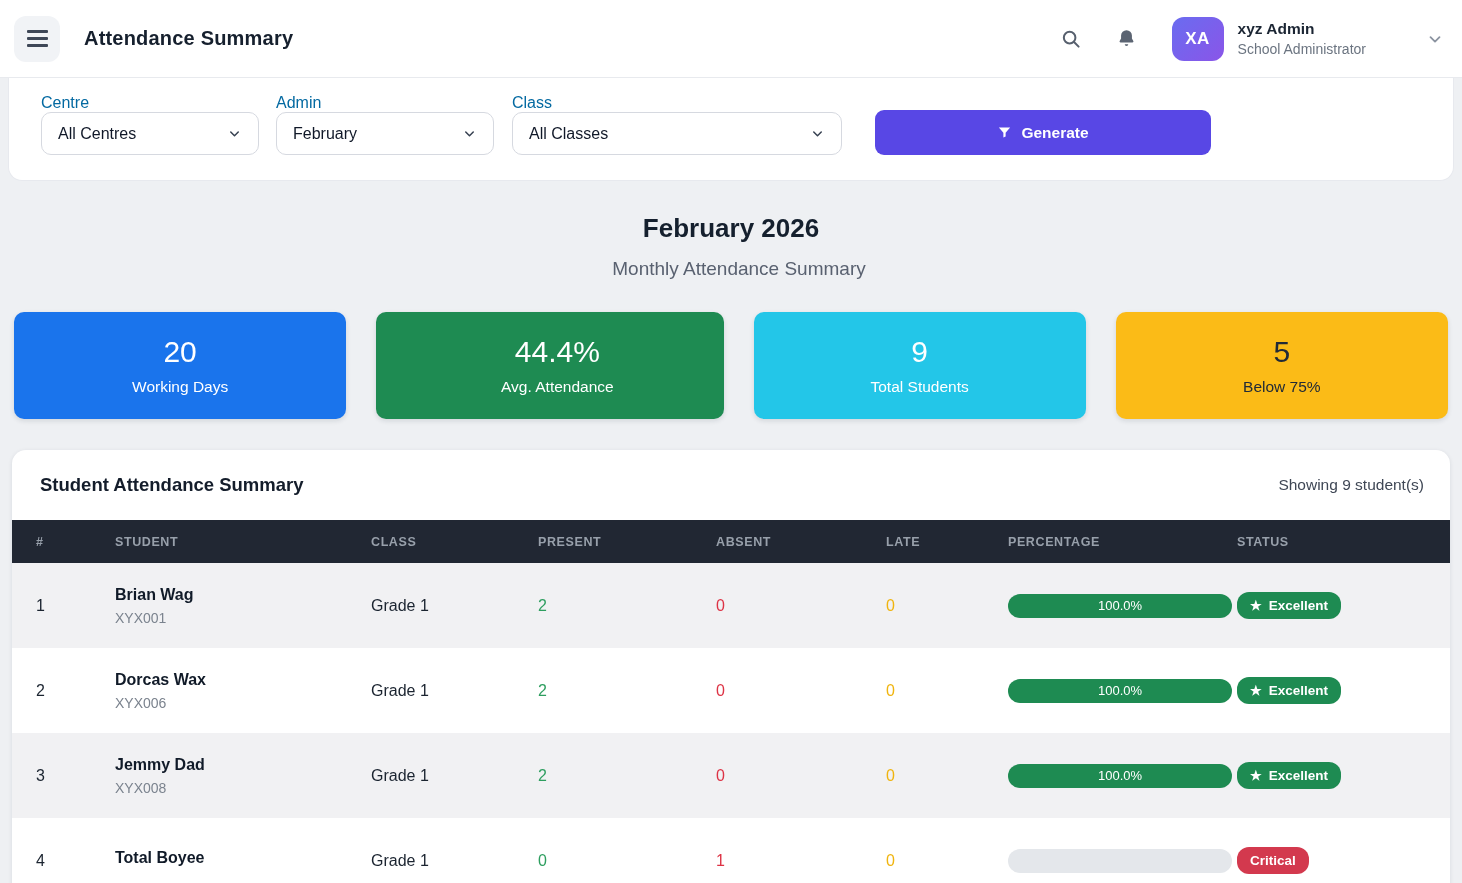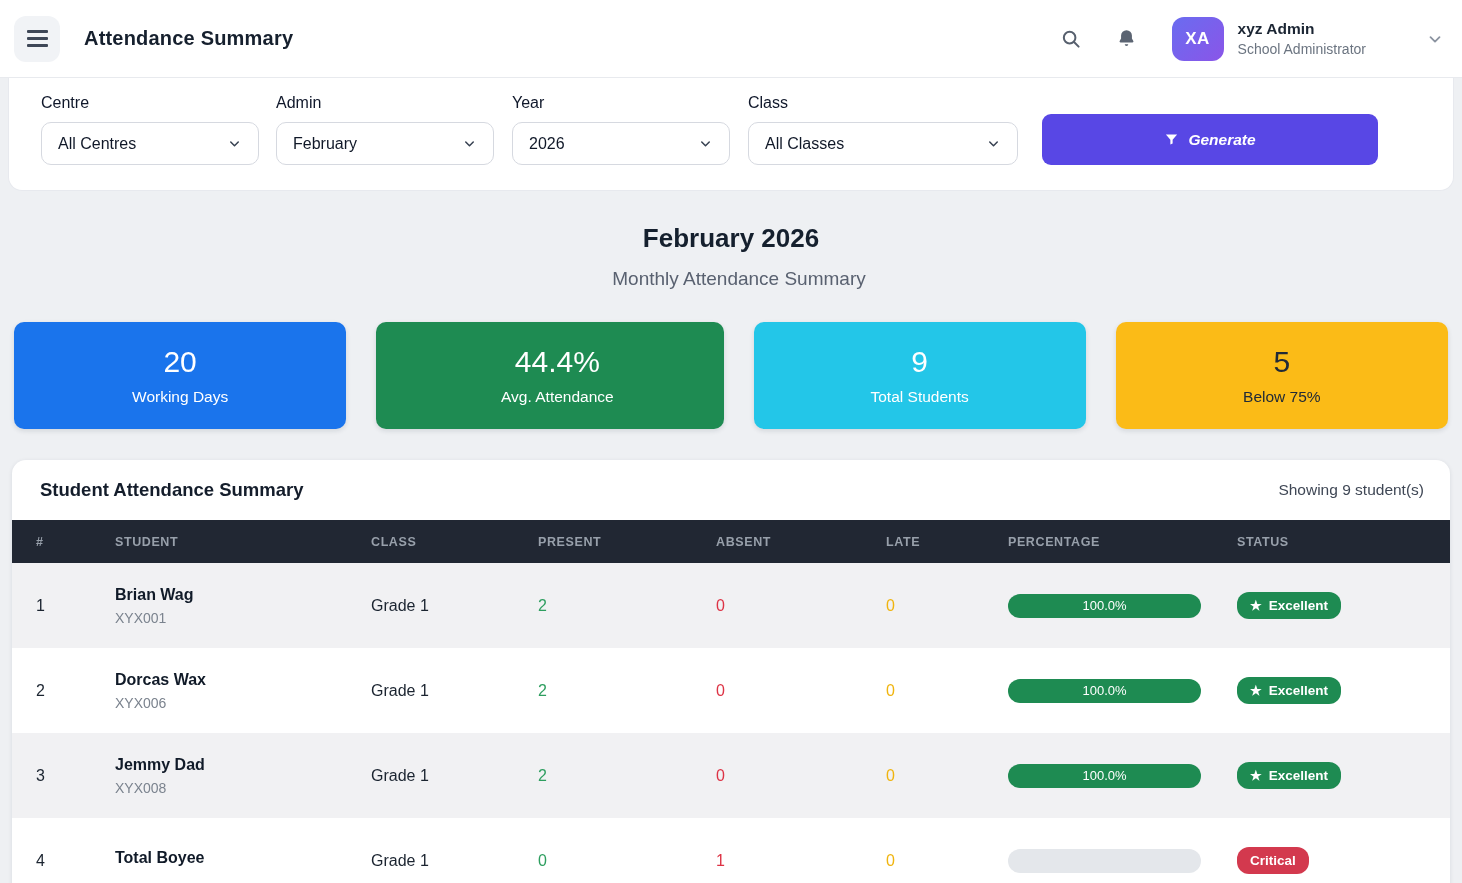--- a/index.html
+++ b/index.html
@@ -39,35 +39,34 @@
 
   
   .filter-card {
     margin:0 8px; background:#ffffff;
     border:1px solid #e7e9ee; border-top:none;
     border-radius:0 0 14px 14px;
     padding:16px 24px 25px 32px;
     display:flex; align-items:flex-end;
   }
   .field { display:flex; flex-direction:column; }
-  .field-label { font-size:16px; color:#0f172a; margin-bottom:10px; }
+  .field-label { font-size:16px; color:#0369a1; }
   .select {
     height:43px; border:1px solid #d6d9e0; border-radius:10px; background:#fff;
     display:flex; align-items:center; justify-content:space-between;
     padding:0 16px; font-size:16px; color:#101828; cursor:pointer;
   }
   .w-sm { width:218px; }
-  .w-lg { width:270px; }
+  .w-lg { width:330px; }
   .gap-a { margin-left:17px; } .gap-b { margin-left:18px; }
   .generate-btn {
-    margin-left:24px; width:336px; height:51px; border:none; border-radius:9px;
+    margin-left:33px; width:336px; height:45px; border:none; border-radius:9px;
     background:#5847e5; color:#ffffff; font-size:15.5px; font-weight:700;
     display:flex; align-items:center; justify-content:center; gap:9px; cursor:pointer;
     font-family:inherit;
-    font-style:italic;
   }
 
   
   .summary-head { text-align:center; margin-top:32px; }
   .summary-title { font-size:26px; font-weight:700; color:#15202e; }
   .summary-sub { font-size:19px; color:#596170; margin-top:14px;padding-left:16px; }
 
   
   .stats { display:flex; gap:30px; margin:32px 14px 0; }
   .stat-card {
@@ -81,21 +80,21 @@
   .stat--yellow { background:#fbbb17; color:#212a37; }
   .stat-value { font-size:30px; font-weight:400; }
   .stat-label { font-size:15.5px; }
 
   
   .table-card {
     margin:31px 12px 0; background:#ffffff; border-radius:14px 14px 0 0;
     box-shadow:0 1px 4px rgba(20,30,50,.10); overflow:hidden;
   }
   .table-head-row {
-    height:60px; display:flex; align-items:center; justify-content:space-between;
+    height:70px; display:flex; align-items:center; justify-content:space-between;
     padding:0 26px 0 28px;
   }
   .table-title { font-size:18.5px; font-weight:700; color:#141d2b; }
   .table-count { font-size:15.5px; color:#3f4755; }
 
   .grid-row {
     display:grid;
     grid-template-columns:79px 256px 167px 178px 170px 122px 229px 1fr;
     align-items:center; padding-left:24px;
   }
@@ -104,21 +103,21 @@
     font-size:12.5px; font-weight:700; letter-spacing:.6px;
   }
   .trow { height:85px; background:#ffffff; font-size:16px; color:#1b2430; }
   .trow--alt { background:#f1f1f3; }
   .student-name { font-size:16px; font-weight:700; color:#101a28; }
   .student-id { font-size:14px; color:#7b838e; margin-top:6px; }
   .num-present { color:#2d9e5f; }
   .num-absent  { color:#dd3345; }
   .num-late    { color:#f0b40e; }
   .pill {
-    width:193px; height:24px; border-radius:12px; background:#1e8b52;
+    width:224px; height:24px; border-radius:12px; background:#1e8b52;
     color:#ffffff; font-size:13px; display:flex; align-items:center; justify-content:center;
   }
   .pill--empty { background:#e4e7eb; color:transparent; }
   .badge {
     display:inline-flex; align-items:center; justify-content:center; gap:7px;
     height:27px; padding:0 13px; border-radius:12px;
     background:#1e8b52; color:#ffffff; font-size:13.5px; font-weight:700; cursor:default;
   }
   .badge--critical { background:#d3394e; }
   .star { font-size:13px; line-height:1; }
@@ -175,29 +174,20 @@
   <div class="field gap-a">
     <label class="field-label">Admin</label>
     <div class="select w-sm">
       <span>February</span>
       <svg width="15" height="15" viewBox="0 0 24 24" fill="none" stroke="#374151" stroke-width="2.4" stroke-linecap="round" stroke-linejoin="round">
           <polyline points="6,9.5 12,15.5 18,9.5"></polyline>
         </svg>
     </div>
   </div>
   <div class="field gap-b">
-    <label class="field-label">Year</label>
-    <div class="select w-sm">
-      <span>2026</span>
-      <svg width="15" height="15" viewBox="0 0 24 24" fill="none" stroke="#374151" stroke-width="2.4" stroke-linecap="round" stroke-linejoin="round">
-          <polyline points="6,9.5 12,15.5 18,9.5"></polyline>
-        </svg>
-    </div>
-  </div>
-  <div class="field gap-b">
     <label class="field-label">Class</label>
     <div class="select w-lg">
       <span>All Classes</span>
       <svg width="15" height="15" viewBox="0 0 24 24" fill="none" stroke="#374151" stroke-width="2.4" stroke-linecap="round" stroke-linejoin="round">
           <polyline points="6,9.5 12,15.5 18,9.5"></polyline>
         </svg>
     </div>
   </div>
   <button class="generate-btn">
     <svg width="15" height="15" viewBox="0 0 24 24" fill="#ffffff">

